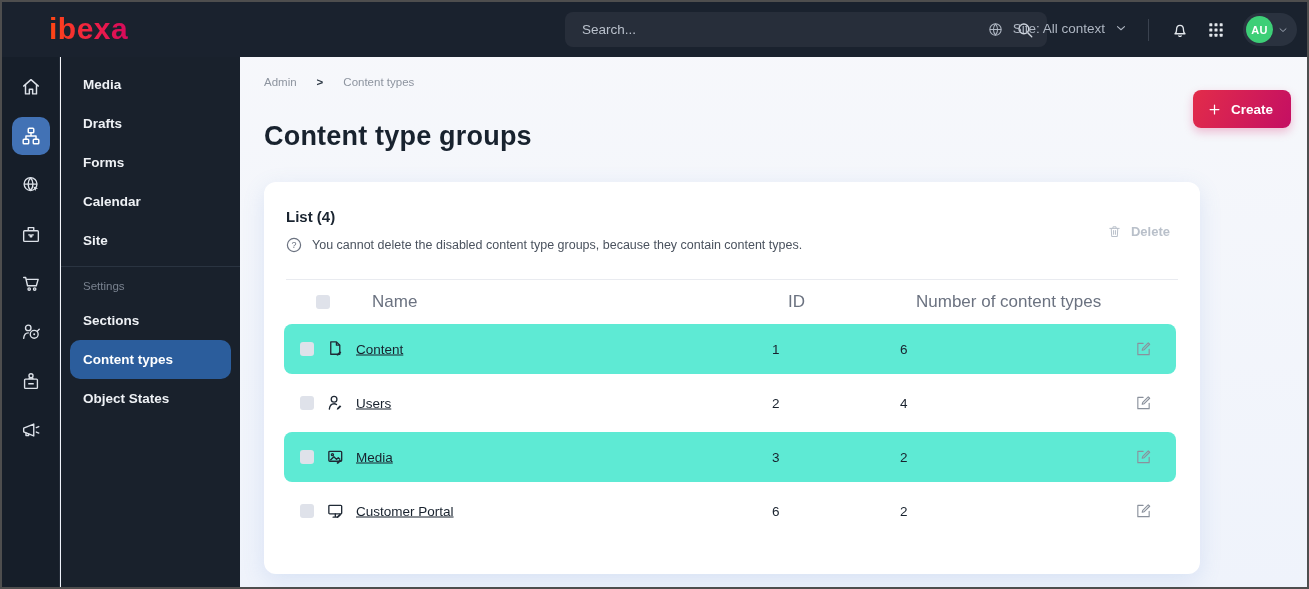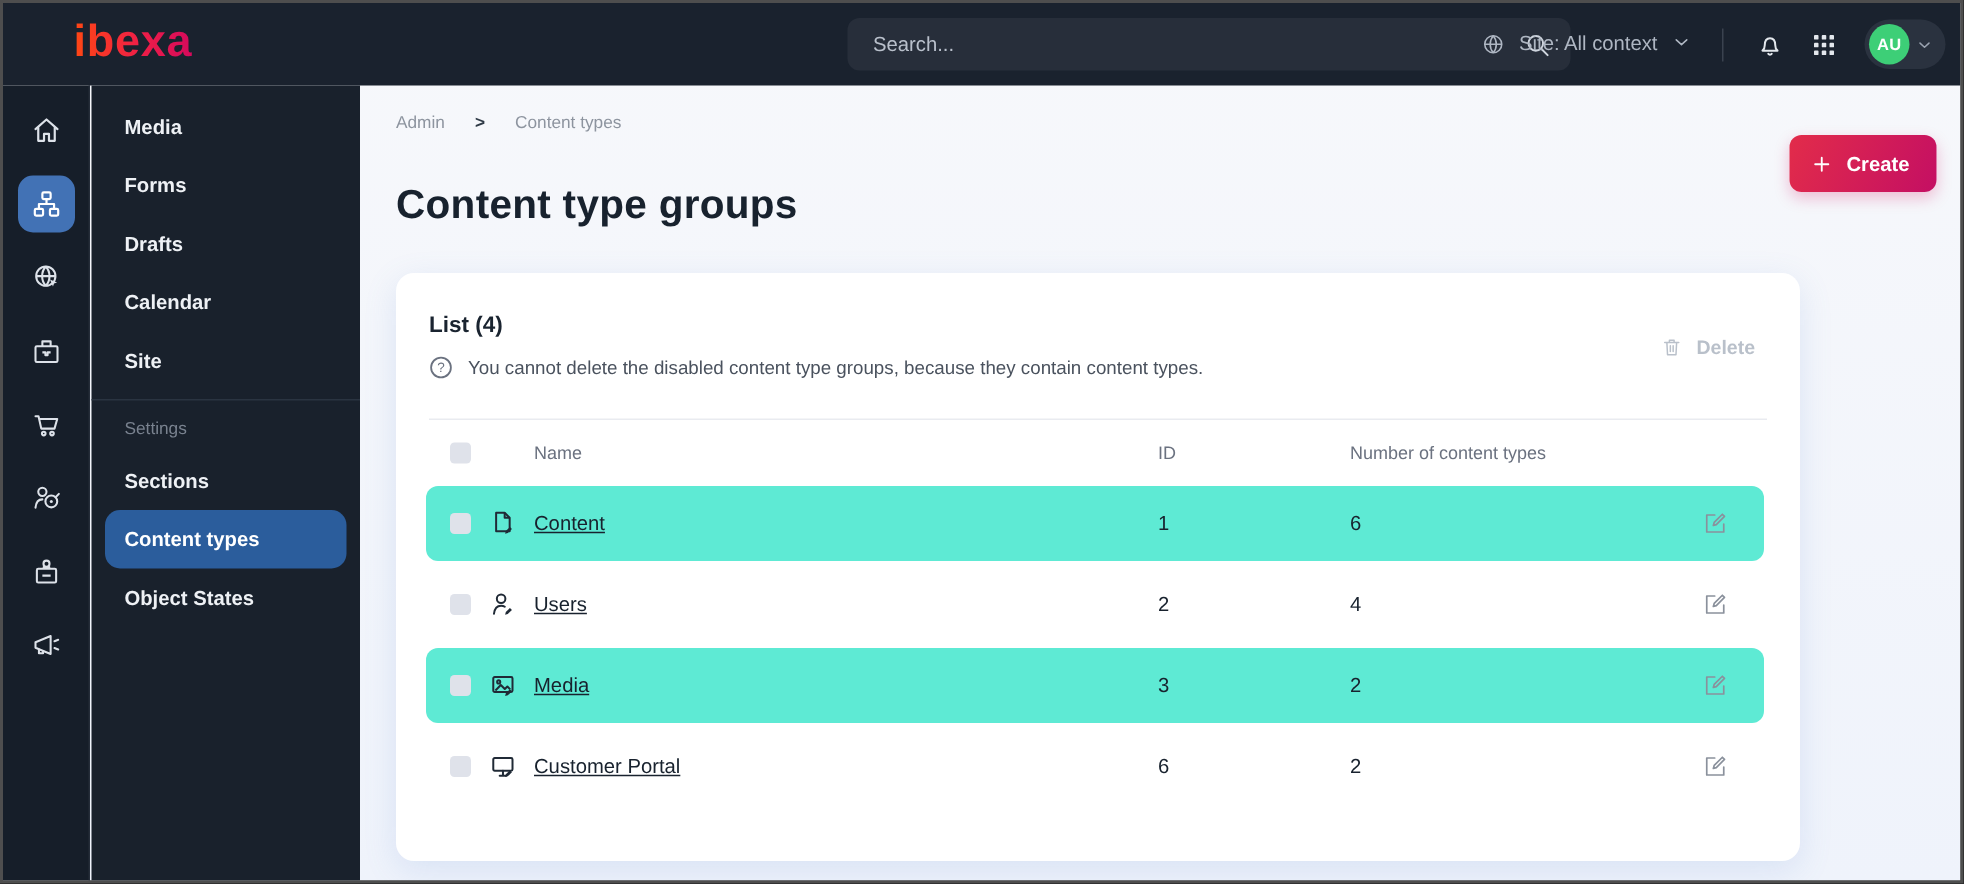--- a/index.html
+++ b/index.html
@@ -64,21 +64,21 @@
   .delete-btn { position:absolute; right:30px; top:42px; display:flex; align-items:center; gap:9px; border:none; background:none;
                 color:#b9c0ca; font-size:13px; font-weight:600; cursor:default; font-family:inherit; }
   .delete-btn svg { width:15px; height:15px; }
   .card-divider { position:absolute; left:22px; right:22px; top:97px; height:1px; background:#e9ebf0; }
 
   .thead { position:absolute; left:20px; right:24px; top:98px; height:44px; }
   .rows  { position:absolute; left:20px; right:24px; top:142px; }
   .trow  { position:relative; height:50px; margin-bottom:4px; border-radius:8px; }
   .trow.alt { background:#5eead4; }
   .cell { position:absolute; top:50%; transform:translateY(-50%); font-size:13.5px; color:#18222e; }
-  .th   { position:absolute; top:50%; transform:translateY(-50%); font-size:12px; color:#6b7280; }
+  .th   { position:absolute; top:50%; transform:translateY(-50%); font-size:17px; color:#6b7280;margin-left:16px; }
   .c-check { left:16px; } .c-icon { left:42px; color:#202a36; } .c-name { left:72px; }
   .c-id { left:488px; } .c-count { left:616px; } .c-edit { right:24px; }
   .checkbox { display:block; width:14px; height:14px; border-radius:3px; background:#dfe2ea; cursor:pointer; }
   .row-link { color:#18222e; font-weight:500; text-decoration:underline; cursor:pointer; }
   .c-icon svg { width:19px; height:19px; display:block; }
   .edit-btn { background:none; border:none; color:#8a919c; cursor:pointer; padding:0; display:flex; }
   .edit-btn svg { width:17px; height:17px; }
 </style>
 </head>
 <body>
@@ -195,24 +195,24 @@
           <path d="M17.8 9.3l2.7-1.1M17.8 14.2l2.7 1.1" stroke-linecap="round"></path>
       </svg>
     </button>
   </nav>
 
   <nav class="sidebar">
     <div class="side-item">
         <span>Media</span>
       </div>
     <div class="side-item">
+        <span>Drafts</span>
+      </div>
+    <div class="side-item">
         <span>Forms</span>
-      </div>
-    <div class="side-item">
-        <span>Drafts</span>
       </div>
     <div class="side-item">
         <span>Calendar</span>
       </div>
     <div class="side-item">
         <span>Site</span>
       </div>
     <div class="side-divider"></div>
     <div class="side-section">Settings</div>
     <div class="side-item">

